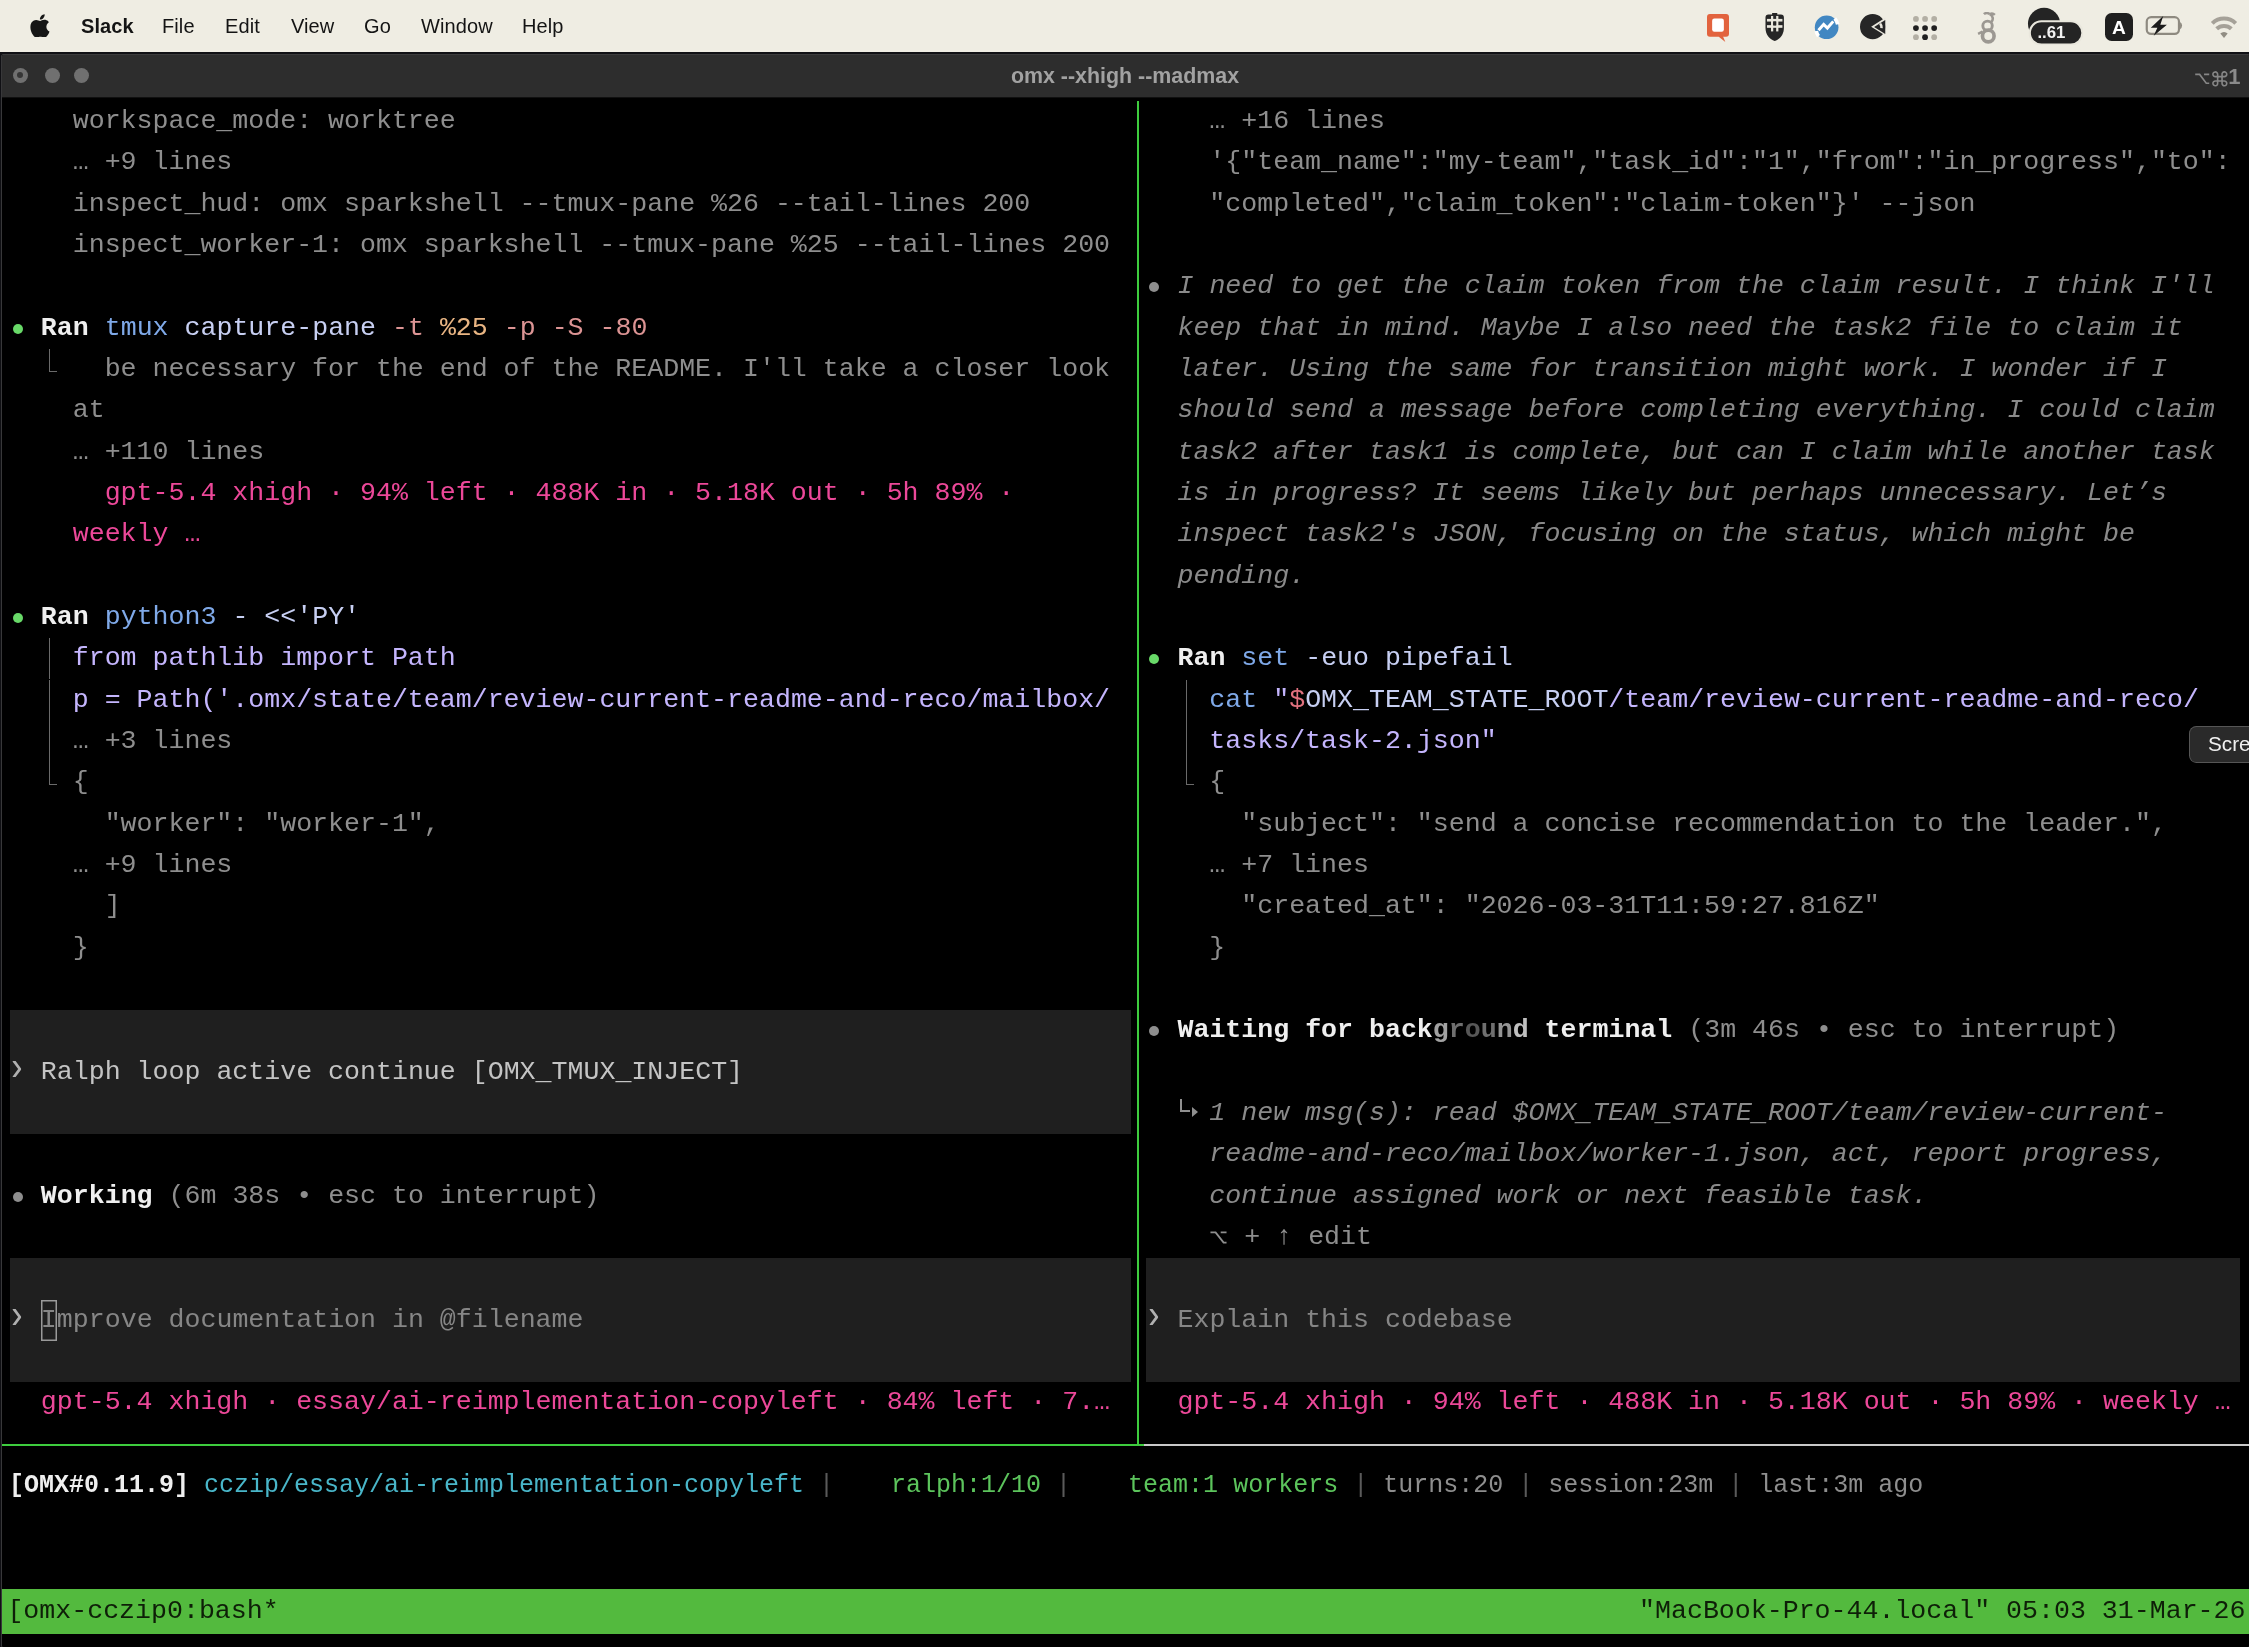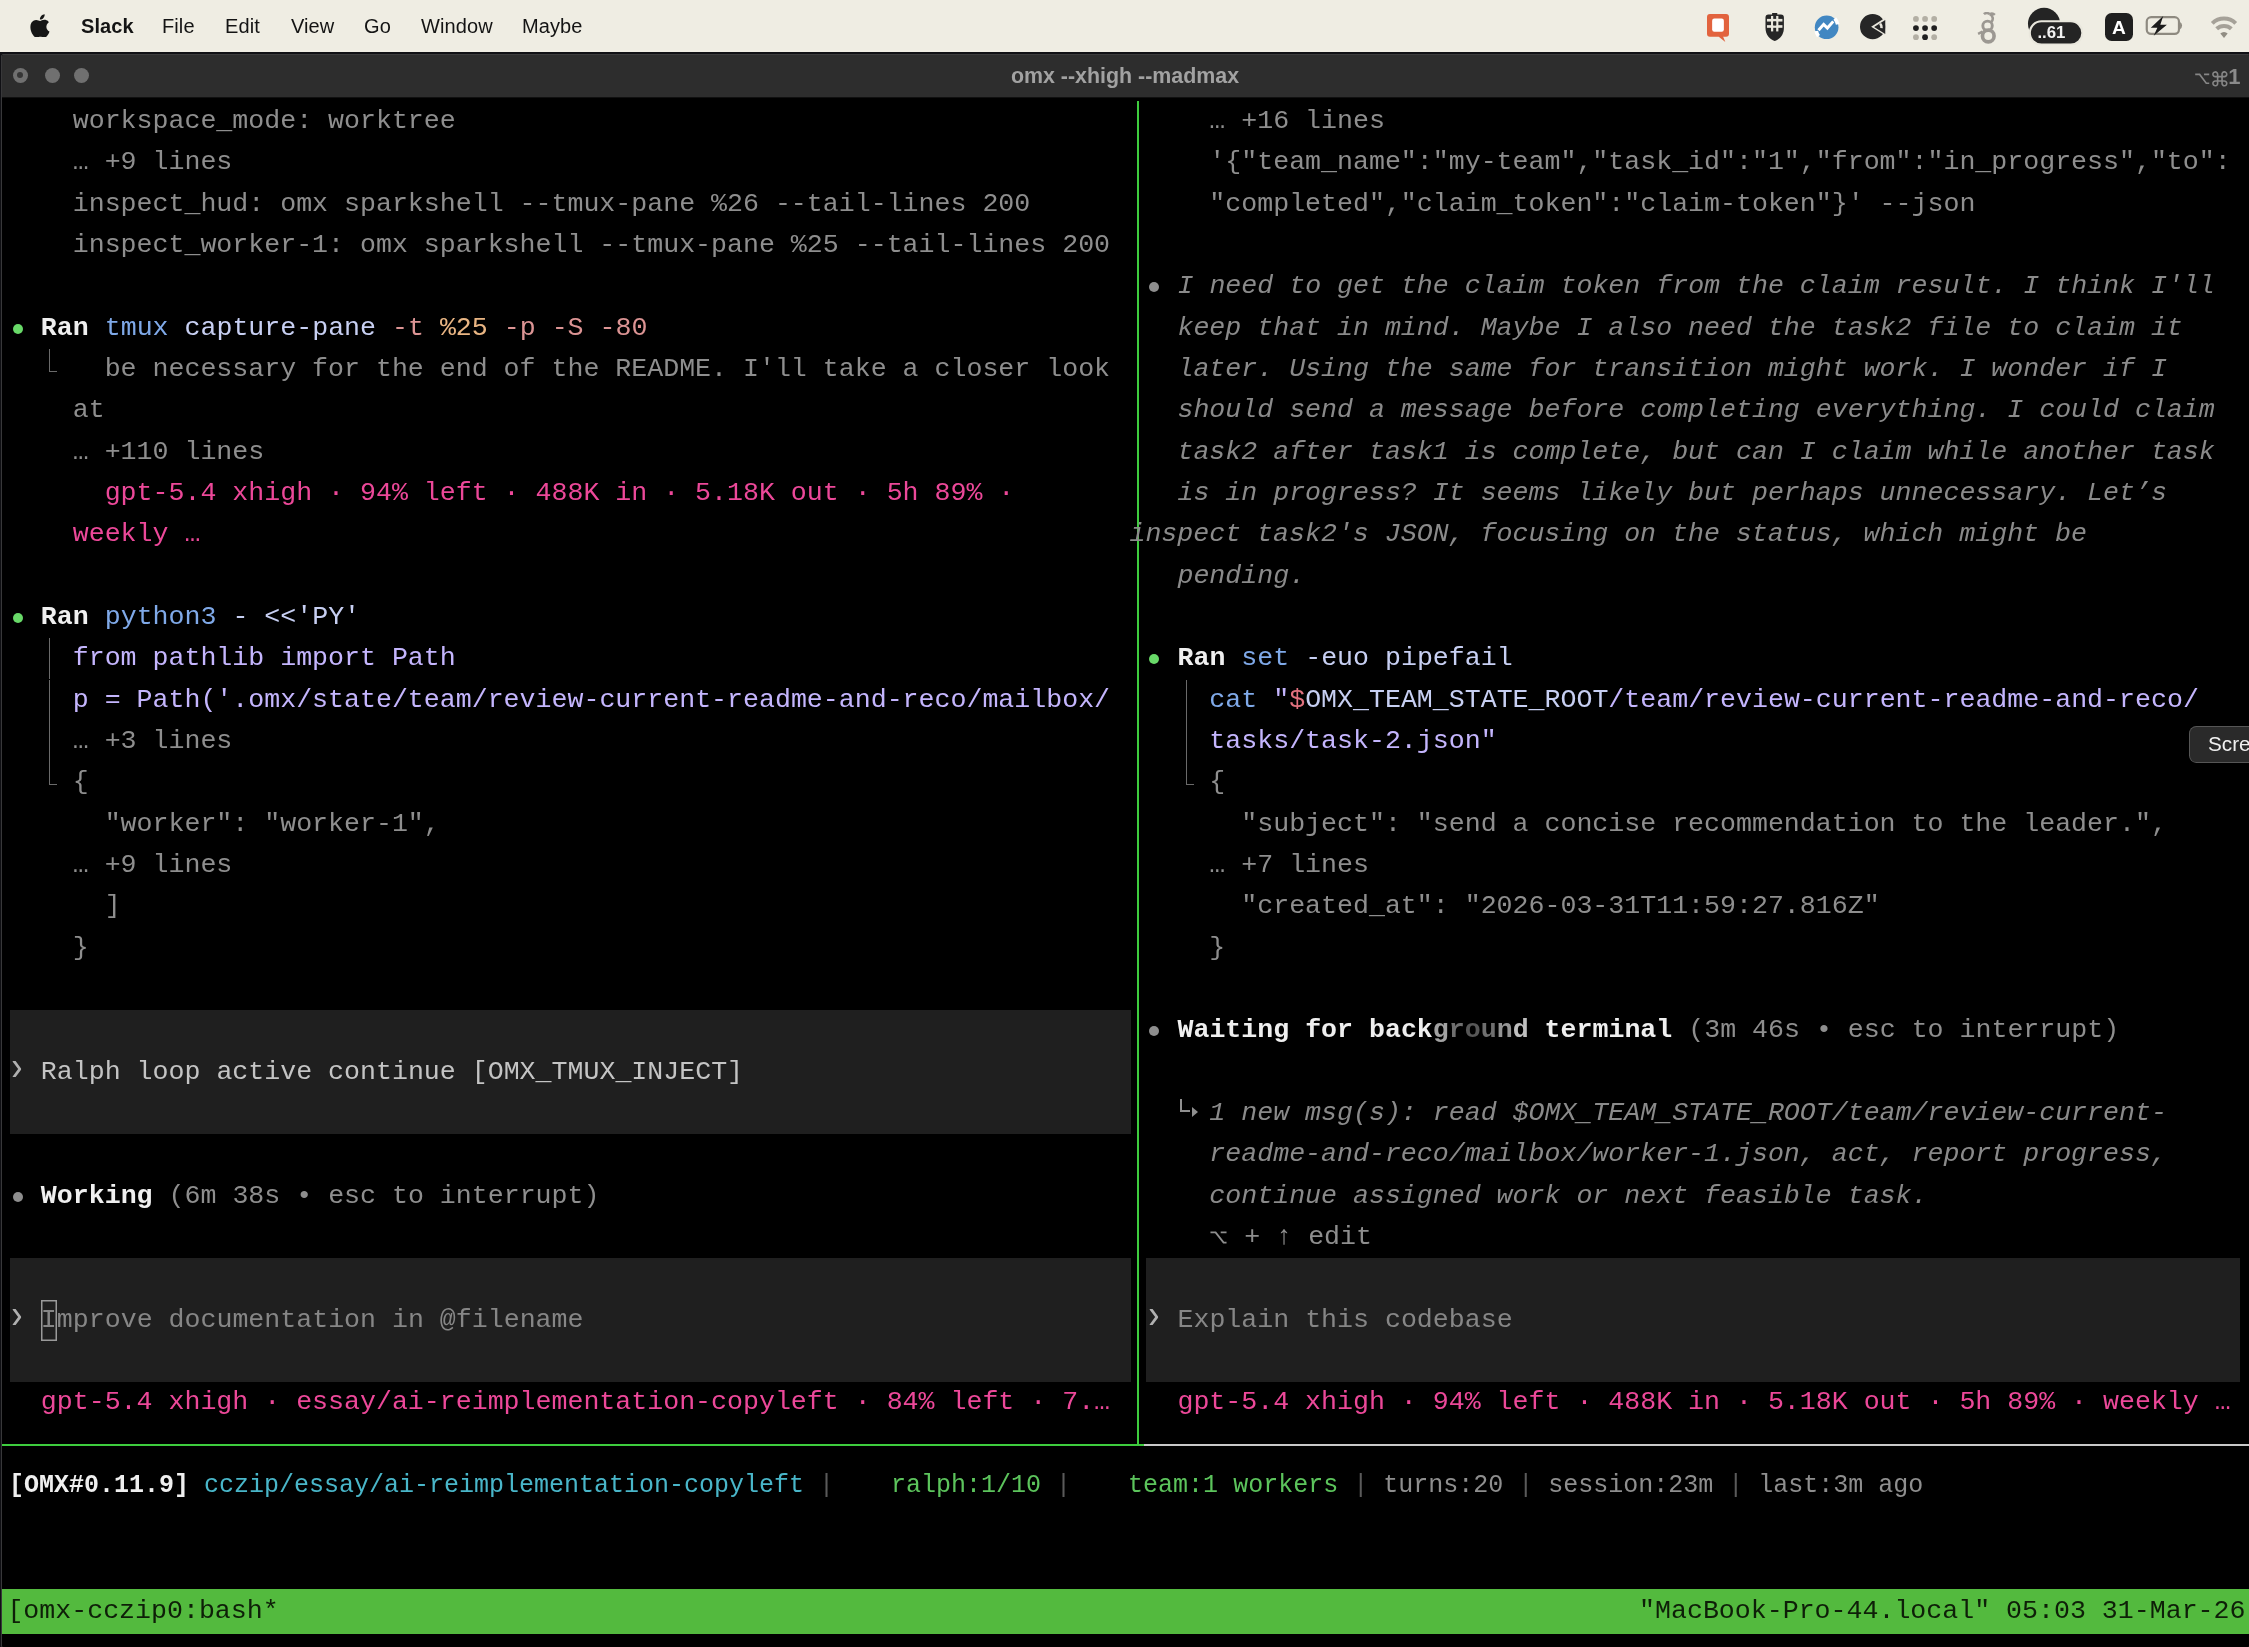--- a/index.html
+++ b/index.html
@@ -37,21 +37,21 @@
 <div class="menubar">
     <svg width="24" height="24" viewBox="0 0 24 24" style="position:absolute;left:28px;top:12.5px">
       <path fill="#161616" d="M12.152 6.896c-.948 0-2.415-1.078-3.96-1.04-2.04.027-3.91 1.183-4.961 3.014-2.117 3.675-.546 9.103 1.519 12.09 1.013 1.454 2.208 3.09 3.792 3.039 1.52-.065 2.09-.987 3.935-.987 1.831 0 2.35.987 3.96.948 1.637-.026 2.676-1.48 3.676-2.948 1.156-1.688 1.636-3.325 1.662-3.415-.039-.013-3.182-1.221-3.22-4.857-.026-3.04 2.48-4.494 2.597-4.559-1.429-2.09-3.623-2.324-4.39-2.376-2-.156-3.675 1.09-4.61 1.09zM15.53 3.83c.843-1.012 1.4-2.427 1.245-3.83-1.207.052-2.662.805-3.532 1.818-.78.896-1.454 2.338-1.273 3.714 1.338.104 2.715-.688 3.559-1.701" transform="scale(0.98) translate(0.2,1.2)"></path>
     </svg>
     <span class="mi b" style="left:81px">Slack</span>
     <span class="mi " style="left:162px">File</span>
     <span class="mi " style="left:225px">Edit</span>
     <span class="mi " style="left:291px">View</span>
     <span class="mi " style="left:364px">Go</span>
     <span class="mi " style="left:421px">Window</span>
-    <span class="mi " style="left:522px">Maybe</span>
+    <span class="mi " style="left:522px">Help</span>
     <svg width="22" height="28" viewBox="0 0 30 38" style="position:absolute;left:1707px;top:14px">
       <path fill="#e2633e" d="M0 4 a4 4 0 0 1 4-4 h22 a4 4 0 0 1 4 4 v23 a4 4 0 0 1-4 4 h-4 l3 7 -9-7 H4 a4 4 0 0 1-4-4 z"></path>
       <rect x="7" y="6" width="16" height="18" rx="3" fill="#fff"></rect>
     </svg>
     <svg width="21.4" height="28" viewBox="0 0 29 38" style="position:absolute;left:1764px;top:13.3px">
       <path fill="#262626" d="M11 0 h7 v2 h5 a4 4 0 0 1 4 4 v14 c0 10-6 16-12.5 18 C8 36 2 30 2 20 V6 a4 4 0 0 1 4-4 h5 z"></path>
       <rect x="4" y="8" width="21" height="3.6" fill="#e9e7dd"></rect>
       <rect x="4" y="16.5" width="21" height="3.6" fill="#e9e7dd"></rect>
       <rect x="9.5" y="4" width="3" height="21" fill="#e9e7dd"></rect>
       <rect x="16.5" y="4" width="3" height="21" fill="#e9e7dd"></rect>
@@ -165,21 +165,21 @@
 <div class="r " style="left:7.4px;top:1284px"><span class="dm">  gpt-5.4 xhigh · essay/ai-reimplementation-copyleft · 84% left · 7.…</span></div>
 <div class="r " style="left:1144px;top:3px">    … +16 lines</div>
 <div class="r " style="left:1144px;top:44px">    '{"team_name":"my-team","task_id":"1","from":"in_progress","to":</div>
 <div class="r " style="left:1144px;top:86px">    "completed","claim_token":"claim-token"}' --json</div>
 <div class="r " style="left:1144px;top:168px"><span class="dot g"></span> <span class="it">I need to get the claim token from the claim result. I think I'll</span></div>
 <div class="r " style="left:1144px;top:210px">  <span class="it">keep that in mind. Maybe I also need the task2 file to claim it</span></div>
 <div class="r " style="left:1144px;top:292px">  <span class="it">should send a message before completing everything. I could claim</span></div>
 <div class="r " style="left:1144px;top:251px">  <span class="it">later. Using the same for transition might work. I wonder if I</span></div>
 <div class="r " style="left:1144px;top:334px">  <span class="it">task2 after task1 is complete, but can I claim while another task</span></div>
 <div class="r " style="left:1144px;top:375px">  <span class="it">is in progress? It seems likely but perhaps unnecessary. Let’s</span></div>
-<div class="r " style="left:1096px;top:416px">  <span class="it">inspect task2's JSON, focusing on the status, which might be</span></div>
+<div class="r " style="left:1144px;top:416px">  <span class="it">inspect task2's JSON, focusing on the status, which might be</span></div>
 <div class="r " style="left:1144px;top:458px">  <span class="it">pending.</span></div>
 <div class="r " style="left:1144px;top:540px"><span class="dot gb"></span> <span class="w b">Ran</span> <span class="bl">set</span> <span class="lv">-euo pipefail</span></div>
 <div class="r " style="left:1144px;top:582px">    <span class="bl">cat</span> <span class="gr">"</span><span class="rd">$</span><span class="lv">OMX_TEAM_STATE_ROOT</span><span class="gr">/team/review-current-readme-and-reco/</span></div>
 <div style="position:absolute;left:1184px;top:582px;width:1.5px;height:41px;background:#6a6a6a"></div>
 <div class="r " style="left:1144px;top:623px">    <span class="gr">tasks/task-2.json"</span></div>
 <div style="position:absolute;left:1184px;top:623px;width:1.5px;height:41px;background:#6a6a6a"></div>
 <div class="r " style="left:1144px;top:664px">    {</div>
 <div style="position:absolute;left:1184px;top:664px;width:8.9px;height:23px;border-left:1.5px solid #6a6a6a;border-bottom:1.5px solid #6a6a6a"></div>
 <div class="r " style="left:1144px;top:706px">      "subject": "send a concise recommendation to the leader.",</div>
 <div class="r " style="left:1144px;top:747px">    … +7 lines</div>

